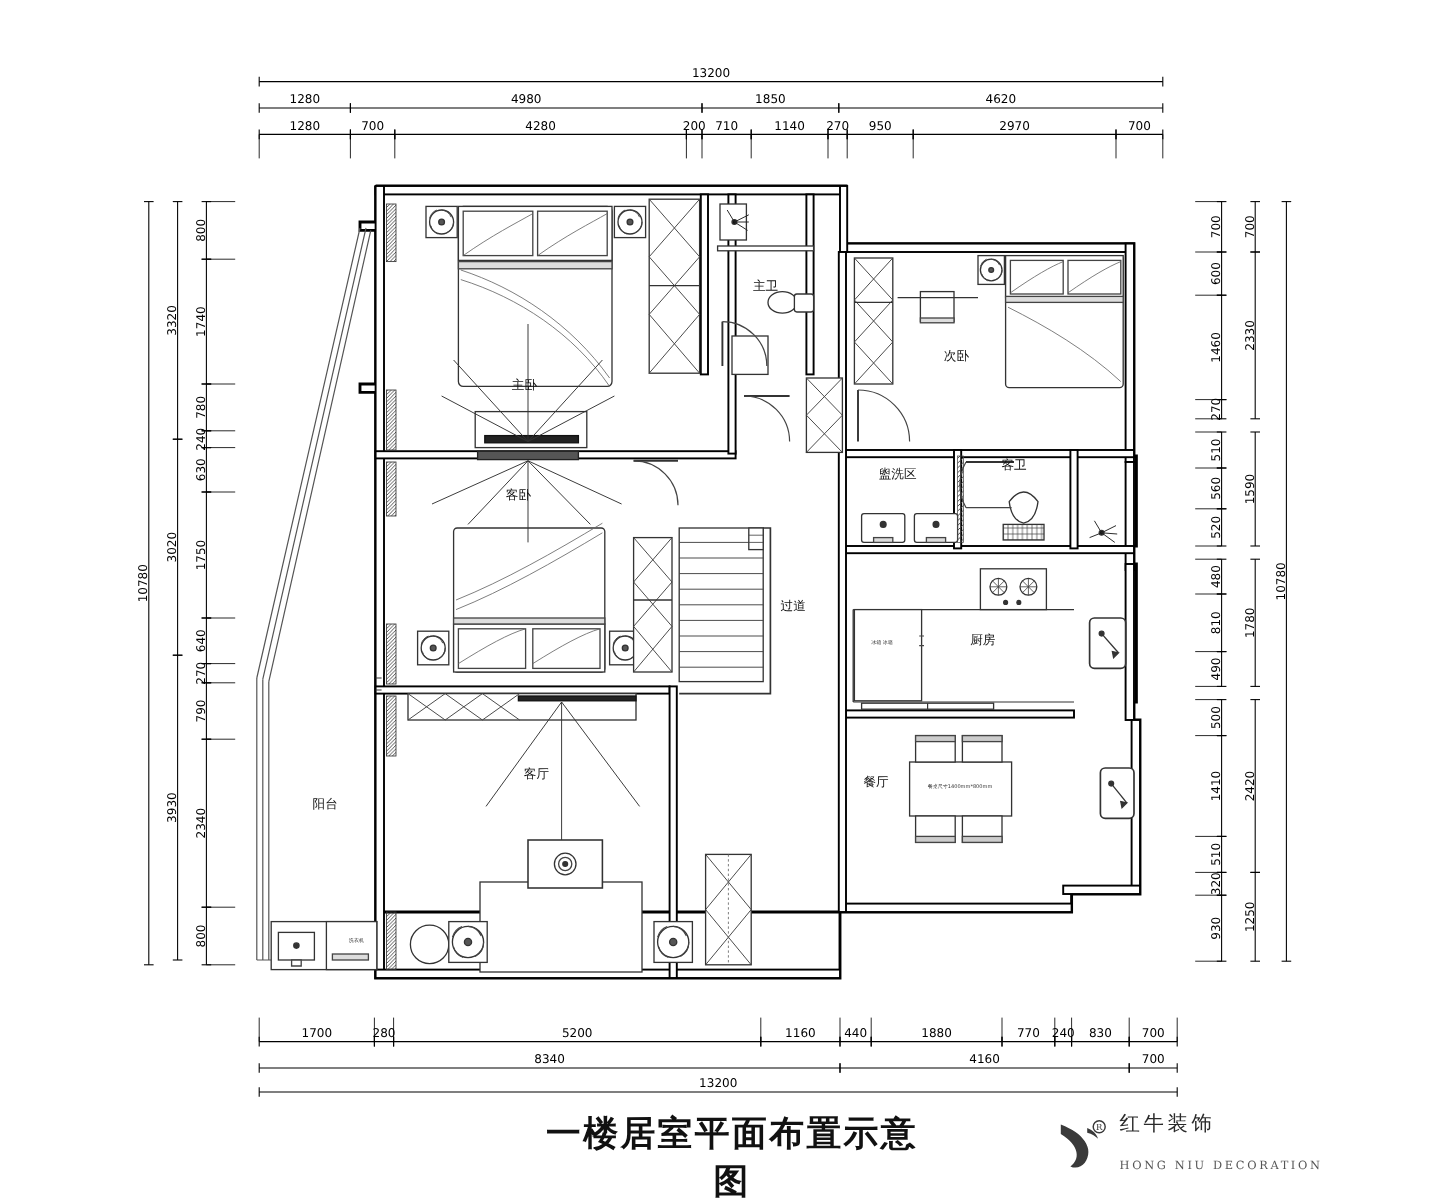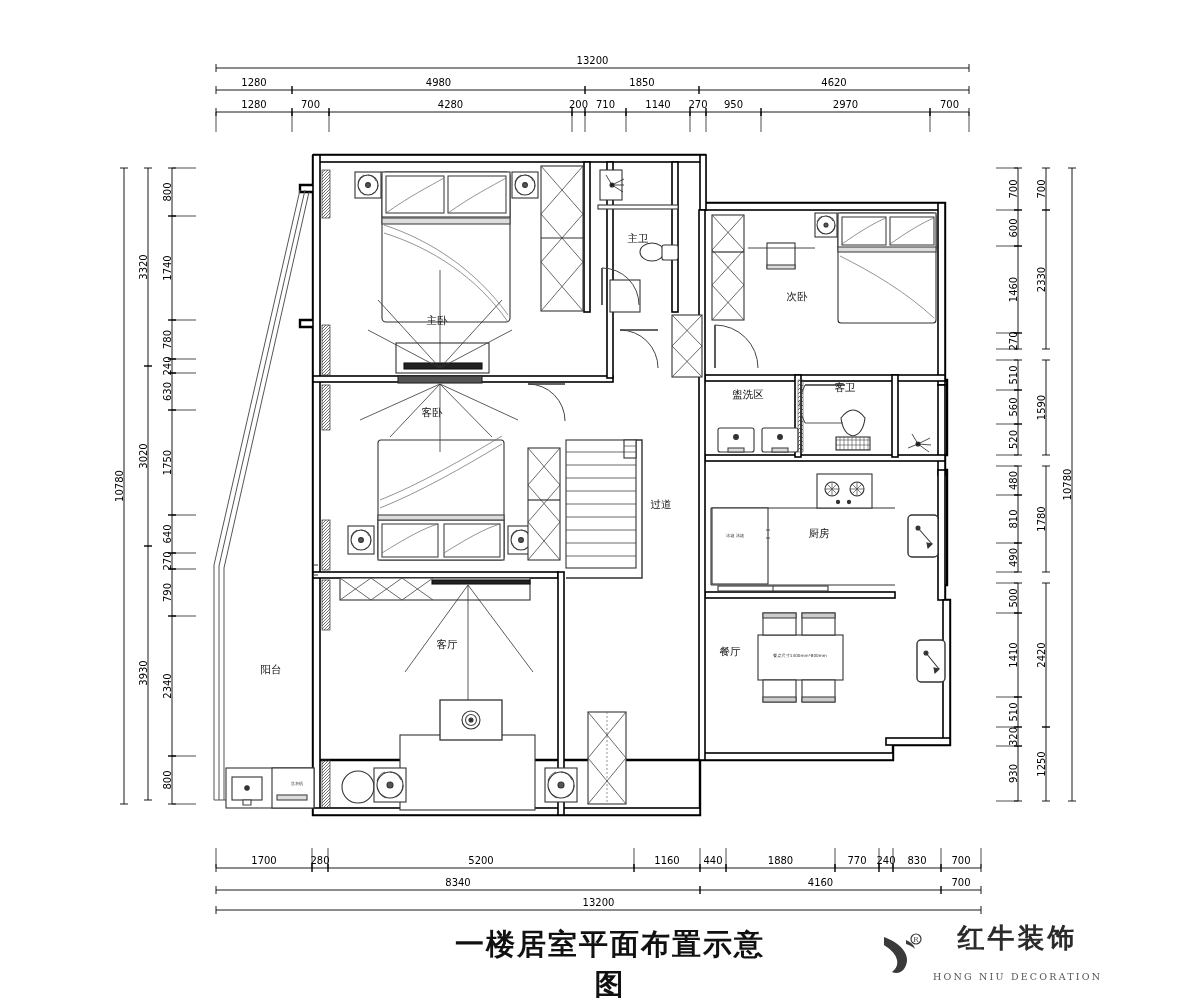--- a/index.html
+++ b/index.html
@@ -9,22 +9,22 @@
   svg#plan{position:absolute;left:0;top:0;width:1200px;height:1000px;}
 
   .dimtxt{font-size:10px;fill:#000;font-family:"DejaVu Sans",sans-serif;}
   .roomtxt{font-size:10.5px;fill:#111;font-family:"DejaVu Sans",sans-serif;}
   .microtxt{font-size:4.2px;fill:#333;}
   .title{font-size:29px;letter-spacing:2px;font-weight:bold;color:#111;}
 
   .logoWrap{position:absolute;left:880px;top:925px;width:230px;height:55px;
             display:flex;align-items:center;gap:7px;}
   .logoMark{width:46px;height:44px;position:relative;flex:0 0 auto;}
-  .logoTextCn{font-size:27px;font-weight:bold;color:#2b2b2b;letter-spacing:3px;
-              line-height:1;font-family:"DejaVu Sans",sans-serif;text-align:center;}
+  .logoTextCn{font-size:17px;font-weight:normal;color:#2b2b2b;letter-spacing:3px;
+              line-height:1;font-family:"DejaVu Sans",sans-serif;}
   .logoTextEn{font-size:9.5px;color:#555;letter-spacing:2.2px;margin-top:20px;
               font-family:"DejaVu Serif",serif;}
   .titleWrap{position:absolute;left:440px;top:925px;width:340px;text-align:center;}
 </style>
 </head>
 <body>
 
 <div id="stage">
 
 <svg id="plan" viewBox="0 0 1200 1000">

